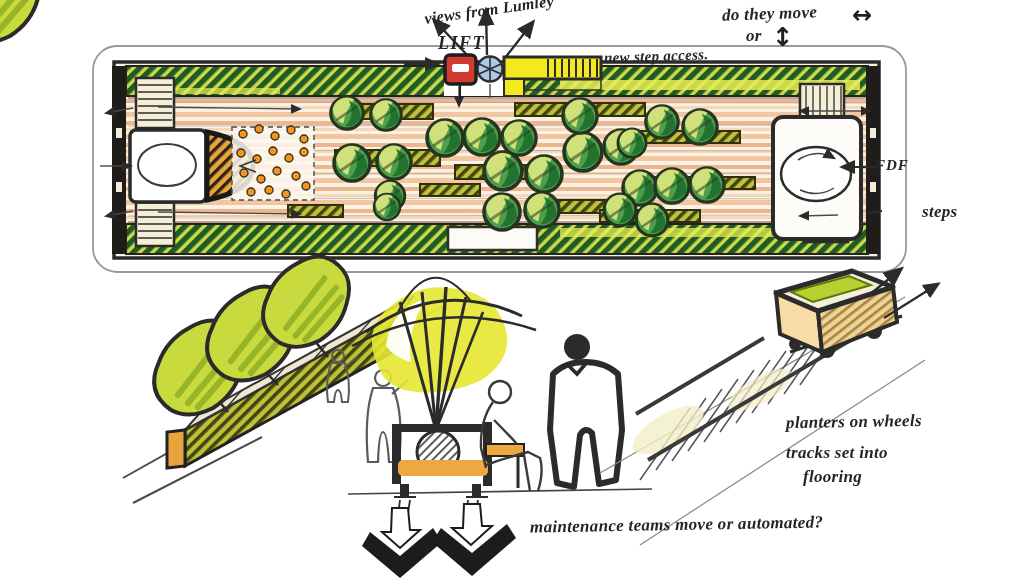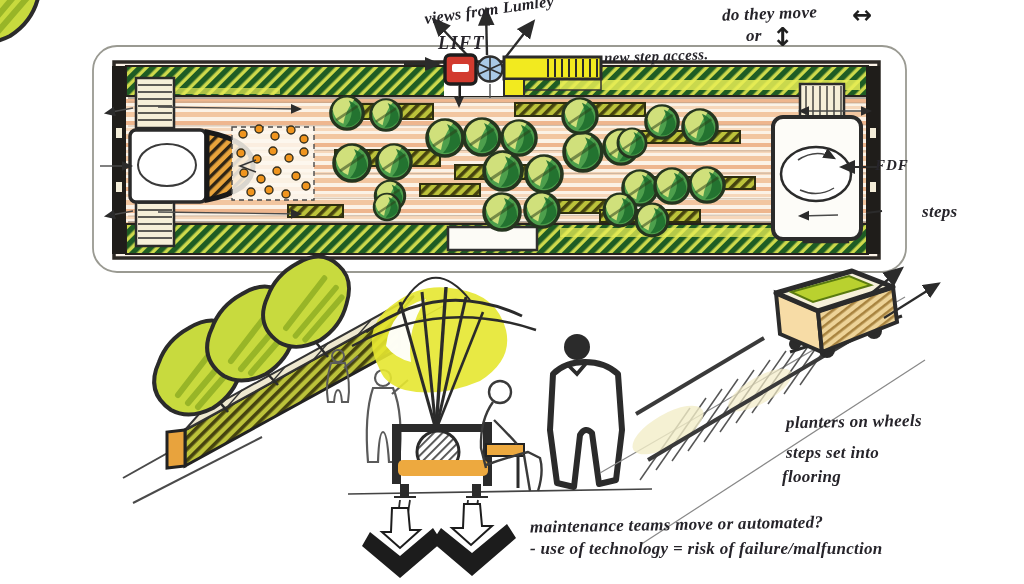--- a/index.html
+++ b/index.html
@@ -400,18 +400,17 @@
 <div class="hand med" style="left:424px;top:2px;transform:rotate(-8deg);font-size:16px;">views from Lumley</div>
 <div class="hand small" style="left:438px;top:34px;letter-spacing:1.5px;">LIFT</div>
 <div class="hand med" style="left:604px;top:49px;transform:rotate(-2deg);">new step access.</div>
 <div class="hand big" style="left:722px;top:5px;transform:rotate(-2deg);">do they move</div>
 <div class="hand big" style="left:746px;top:27px;font-family:Liberation Serif, serif;">or</div>
 <div class="glyph" style="left:852px;top:3px;font-size:24px;">↔</div>
 <div class="glyph" style="left:772px;top:24px;font-size:26px;">↕</div>
 <div class="hand med" style="left:875px;top:158px;letter-spacing:1px;">FDF</div>
 <div class="hand big" style="left:922px;top:203px;">steps</div>
 <div class="hand big" style="left:786px;top:413px;transform:rotate(-1deg);">planters on wheels</div>
-<div class="hand big" style="left:786px;top:444px;">steps set into</div>
-<div class="hand big" style="left:782px;top:468px;font-family:Liberation Serif, serif;">flooring</div>
+<div class="hand big" style="left:786px;top:444px;">tracks set into</div>
+<div class="hand big" style="left:803px;top:468px;font-family:Liberation Serif, serif;">flooring</div>
 <div class="hand big" style="left:530px;top:516px;transform:rotate(-1deg);">maintenance teams move or automated?</div>
-<div class="hand big" style="left:530px;top:540px;">- use of technology = risk of failure/malfunction</div>
 
 </div>
 
 </body></html>

